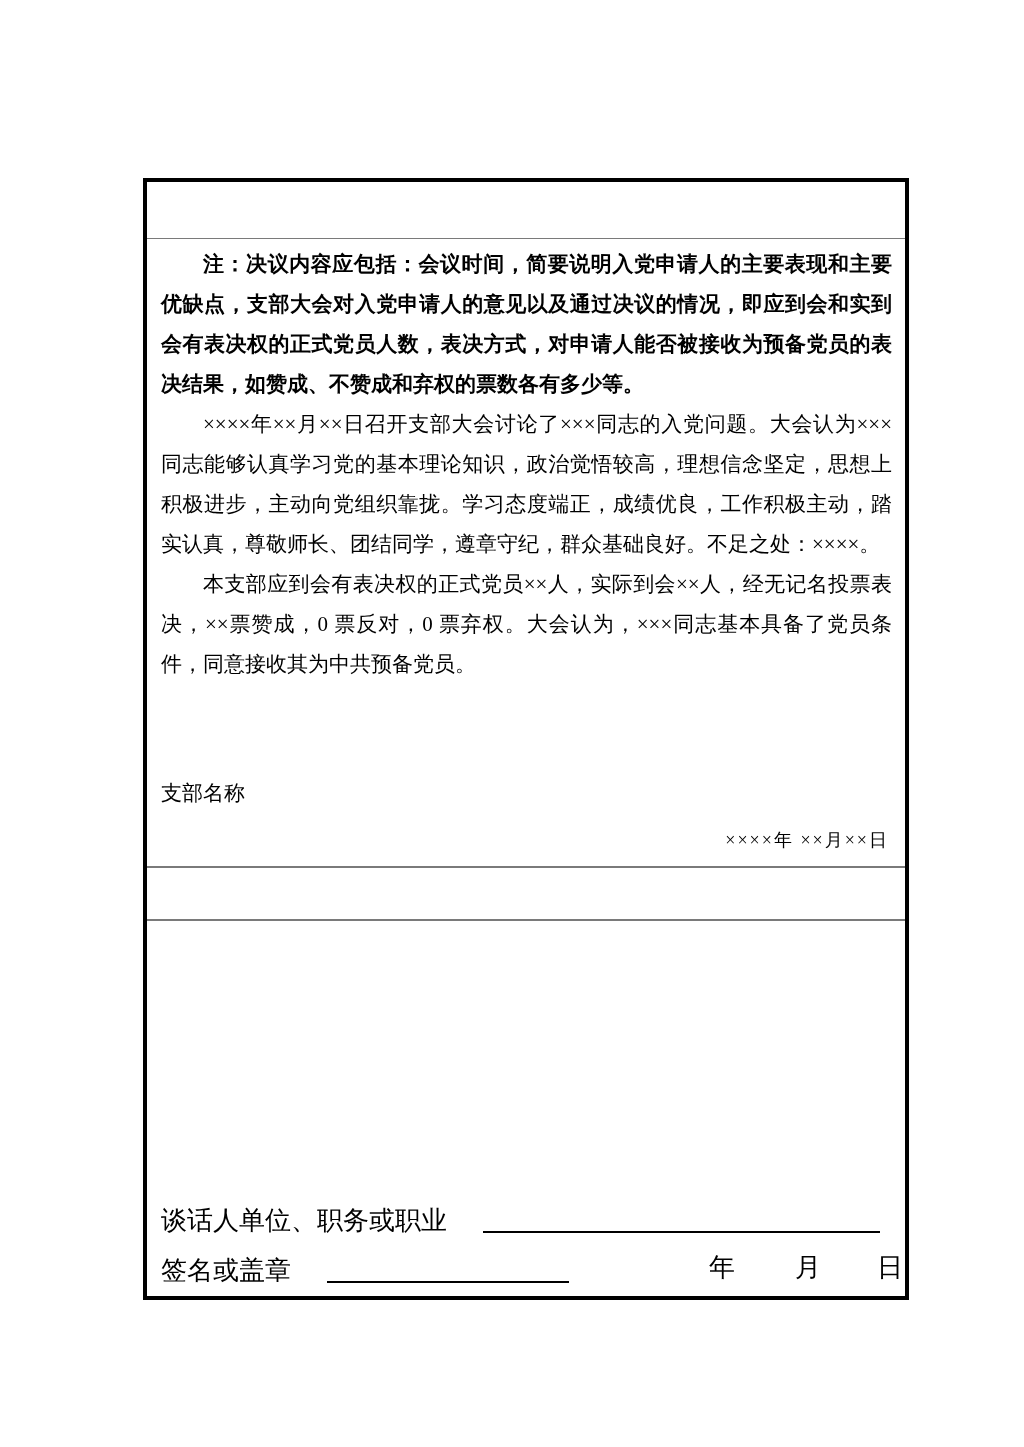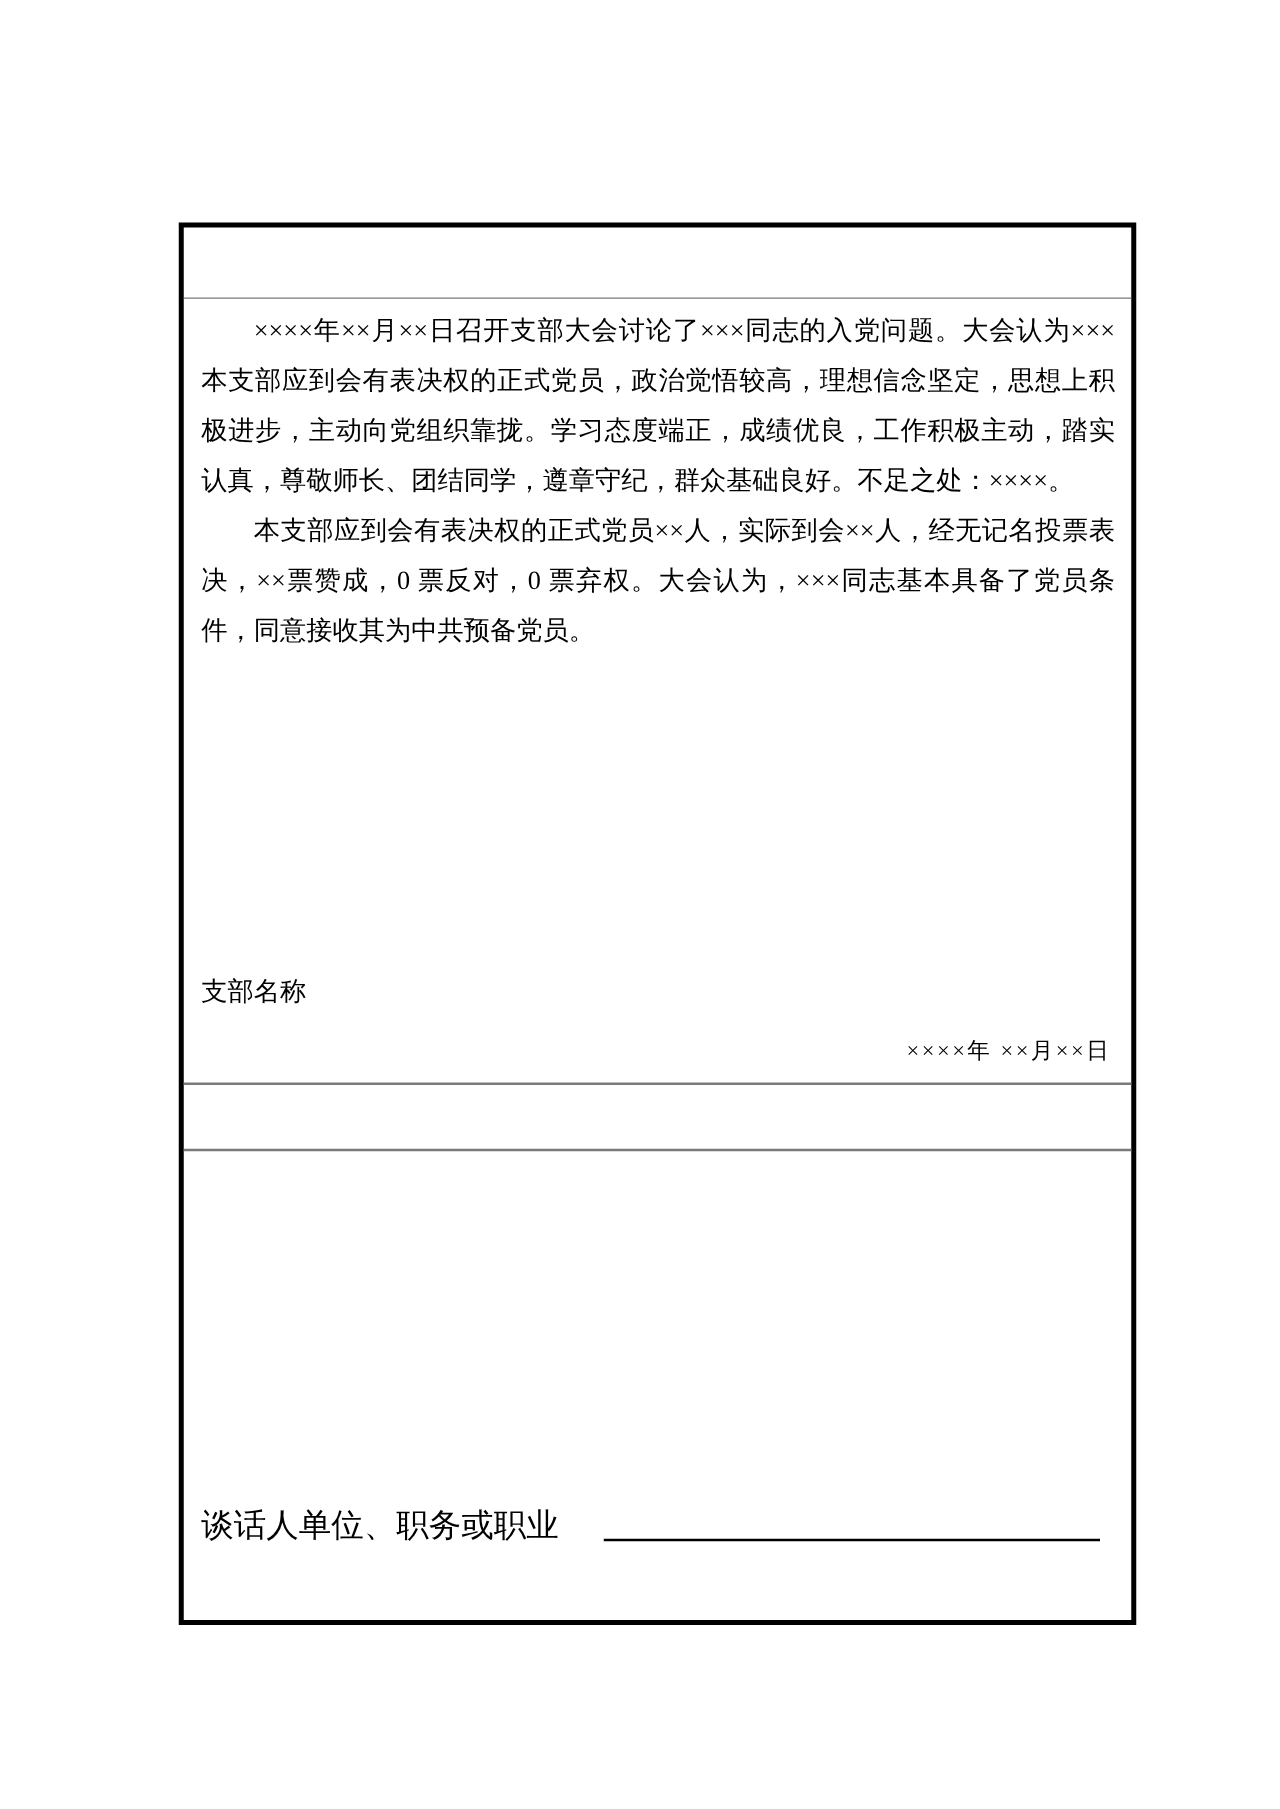--- a/index.html
+++ b/index.html
@@ -136,34 +136,42 @@
 </style>
 </head>
 <body>
 
 <div class="frame">
 
 
   <div class="rule rule-title"></div>
 
   <div class="body-text">
-    <p class="para">××××年××月××日召开支部大会讨论了×××同志的入党问题。大会认为×××本支部应到会有表决权的正式党员，政治觉悟较高，理想信念坚定，思想上积极进步，主动向党组织靠拢。学习态度端正，成绩优良，工作积极主动，踏实认真，尊敬师长、团结同学，遵章守纪，群众基础良好。不足之处：××××。</p>
+    <p class="note">注：决议内容应包括：会议时间，简要说明入党申请人的主要表现和主要优缺点，支部大会对入党申请人的意见以及通过决议的情况，即应到会和实到会有表决权的正式党员人数，表决方式，对申请人能否被接收为预备党员的表决结果，如赞成、不赞成和弃权的票数各有多少等。</p>
+    <p class="para">××××年××月××日召开支部大会讨论了×××同志的入党问题。大会认为×××同志能够认真学习党的基本理论知识，政治觉悟较高，理想信念坚定，思想上积极进步，主动向党组织靠拢。学习态度端正，成绩优良，工作积极主动，踏实认真，尊敬师长、团结同学，遵章守纪，群众基础良好。不足之处：××××。</p>
     <p class="para">本支部应到会有表决权的正式党员××人，实际到会××人，经无记名投票表决，××票赞成，0 票反对，0 票弃权。大会认为，×××同志基本具备了党员条件，同意接收其为中共预备党员。</p>
   </div>
 
   <div class="sig-row">
     <span>支部名称</span>
   </div>
 
   <div class="date-row">××××年 ××月××日</div>
 
   <div class="rule rule-a"></div>
 
 
   <div class="rule rule-b"></div>
 
   <div class="fill-row interviewer-row">
     <span>谈话人单位、职务或职业</span>
     <span class="blank"></span>
   </div>
 
+  <div class="fill-row sign-row">
+    <span>签名或盖章</span>
+    <span class="blank sign-blank"></span>
+    <span class="ymd ymd-year">年</span>
+    <span class="ymd ymd-month">月</span>
+    <span class="ymd ymd-day">日</span>
+  </div>
 
 </div>
 
 </body></html>

